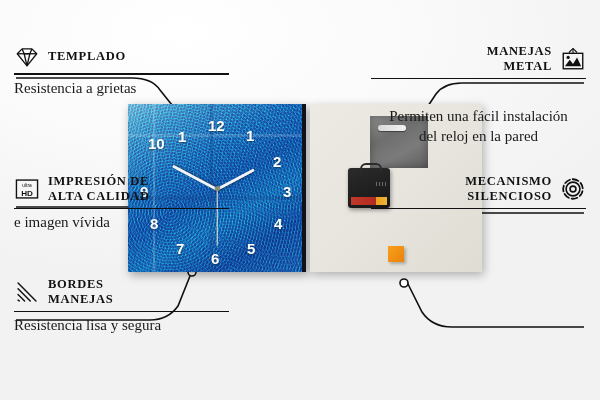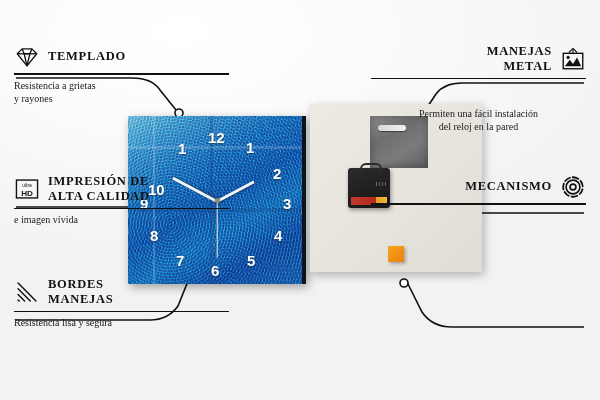--- a/index.html
+++ b/index.html
@@ -17,21 +17,20 @@
   .photo{position:absolute;}
 
   #clock-panel{
     left:128px;top:104px;width:178px;height:168px;
     background:
       repeating-linear-gradient(102deg, rgba(255,255,255,.10) 0 1px, rgba(0,40,90,.12) 1px 3px),
       repeating-linear-gradient(78deg, rgba(0,200,200,.10) 0 1px, rgba(0,30,80,.10) 1px 4px),
       linear-gradient(150deg,#bcd9ef 0%,#6fa8d8 16%,#2f7fc4 34%,#1f63b4 50%,#2a84c6 64%,#1d56a8 80%,#2e6fb8 100%);
     box-shadow:2px 3px 9px rgba(0,0,0,.35);
     overflow:hidden;
-    margin-top:12px;
   }
   #clock-panel .wave{
     position:absolute;inset:-10%;
     background:
       repeating-radial-gradient(circle at 28% 62%, rgba(0,255,230,.22) 0 1px, rgba(0,30,90,.18) 1px 3px),
       repeating-radial-gradient(circle at 82% 40%, rgba(0,230,255,.16) 0 1px, rgba(10,40,110,.14) 1px 4px),
       repeating-radial-gradient(circle at 55% 95%, rgba(80,255,220,.18) 0 1px, rgba(0,25,80,.16) 1px 3px);
     mix-blend-mode:overlay;
   }
   #clock-panel .grid{
@@ -86,21 +85,21 @@
 
   
   .feature{position:absolute;width:215px;}
   .feat-head{display:flex;align-items:center;gap:8px;padding-bottom:3px;}
   .feat-title{
     font-family:"Liberation Serif",serif;font-weight:700;
     font-size:12.5px;letter-spacing:.7px;color:#111;line-height:1.22;
   }
   .rule{height:1.6px;background:#111;width:100%;}
   .feat-desc{
-    font-family:"Liberation Serif",serif;font-size:10px;color:#1a1a1a;
+    font-family:"Liberation Serif",serif;font-size:15px;color:#1a1a1a;
     line-height:1.3;padding-top:4px;
   }
   .left .feat-head{justify-content:flex-start;}
   .left .feat-title{text-align:left;}
   .left .feat-desc{text-align:left;}
   .right .feat-head{justify-content:flex-end;flex-direction:row;}
   .right .feat-title{text-align:right;}
   .right .feat-desc{text-align:center;margin-top:24px;}
   .icon{width:26px;height:26px;flex:0 0 26px;display:block;}
 
@@ -144,21 +143,21 @@
     <span class="num" style="left:80px;top:14px;">12</span>
     <span class="num" style="left:118px;top:24px;">1</span>
     <span class="num" style="left:145px;top:50px;">2</span>
     <span class="num" style="left:155px;top:80px;">3</span>
     <span class="num" style="left:146px;top:112px;">4</span>
     <span class="num" style="left:119px;top:137px;">5</span>
     <span class="num" style="left:83px;top:147px;">6</span>
     <span class="num" style="left:48px;top:137px;">7</span>
     <span class="num" style="left:22px;top:112px;">8</span>
     <span class="num" style="left:12px;top:80px;">9</span>
-    <span class="num" style="left:20px;top:66px;">10</span>
+    <span class="num" style="left:20px;top:32px;">10</span>
     <span class="num" style="left:50px;top:25px;">1</span>
 
     <div class="hand" style="left:89px;top:84px;width:50px;height:3px;transform:rotate(-152deg);"></div>
     <div class="hand" style="left:89px;top:84px;width:42px;height:3px;transform:rotate(-28deg);"></div>
     <div class="hand" style="left:89px;top:85px;width:56px;height:1.4px;transform:rotate(90deg);"></div>
     <div class="pin" style="left:87px;top:82px;"></div>
 
     <div class="edge"></div>
   </div>
 
@@ -185,21 +184,20 @@
             <path d="M12.5,12 L19.5,12"></path>
         </g>
       </svg>
       <div class="feat-title">
         <div>TEMPLADO</div>
       </div>
     </div>
     <div class="rule"></div>
     <div class="feat-desc">
       <div>Resistencia a grietas</div>
-      <div>y rayones</div>
     </div>
   </div>
 
   <div class="feature left" id="f-impresion">
     <div class="feat-head">
       <svg class="icon" viewBox="0 0 32 32">
         <rect x="3" y="5" width="26" height="22" fill="none" stroke="#111" stroke-width="1.7"></rect>
         <text x="16" y="14" font-family="Liberation Sans, sans-serif" font-size="6" text-anchor="middle" fill="#111">ultra</text>
         <text x="16" y="24" font-family="Liberation Sans, sans-serif" font-size="10" font-weight="bold" text-anchor="middle" fill="#111">HD</text>
       </svg>
@@ -253,20 +251,21 @@
     <div class="feat-desc">
       <div>Permiten una fácil instalación</div>
       <div>del reloj en la pared</div>
     </div>
   </div>
 
   <div class="feature right" id="f-mecanismo">
     <div class="feat-head">
       <div class="feat-title">
         <div>MECANISMO</div>
+        <div>SILENCIOSO</div>
       </div>
       <svg class="icon" viewBox="0 0 32 32">
         <g fill="none" stroke="#111" stroke-width="2.2" stroke-linecap="round">
           <path d="M16,4 A12,12 0 1,1 15.9,4" stroke-dasharray="7 3.6"></path>
         </g>
         <circle cx="16" cy="16" r="8.5" fill="none" stroke="#111" stroke-width="2"></circle>
         <circle cx="16" cy="16" r="3.6" fill="none" stroke="#111" stroke-width="2"></circle>
       </svg>
     </div>
     <div class="rule"></div>

